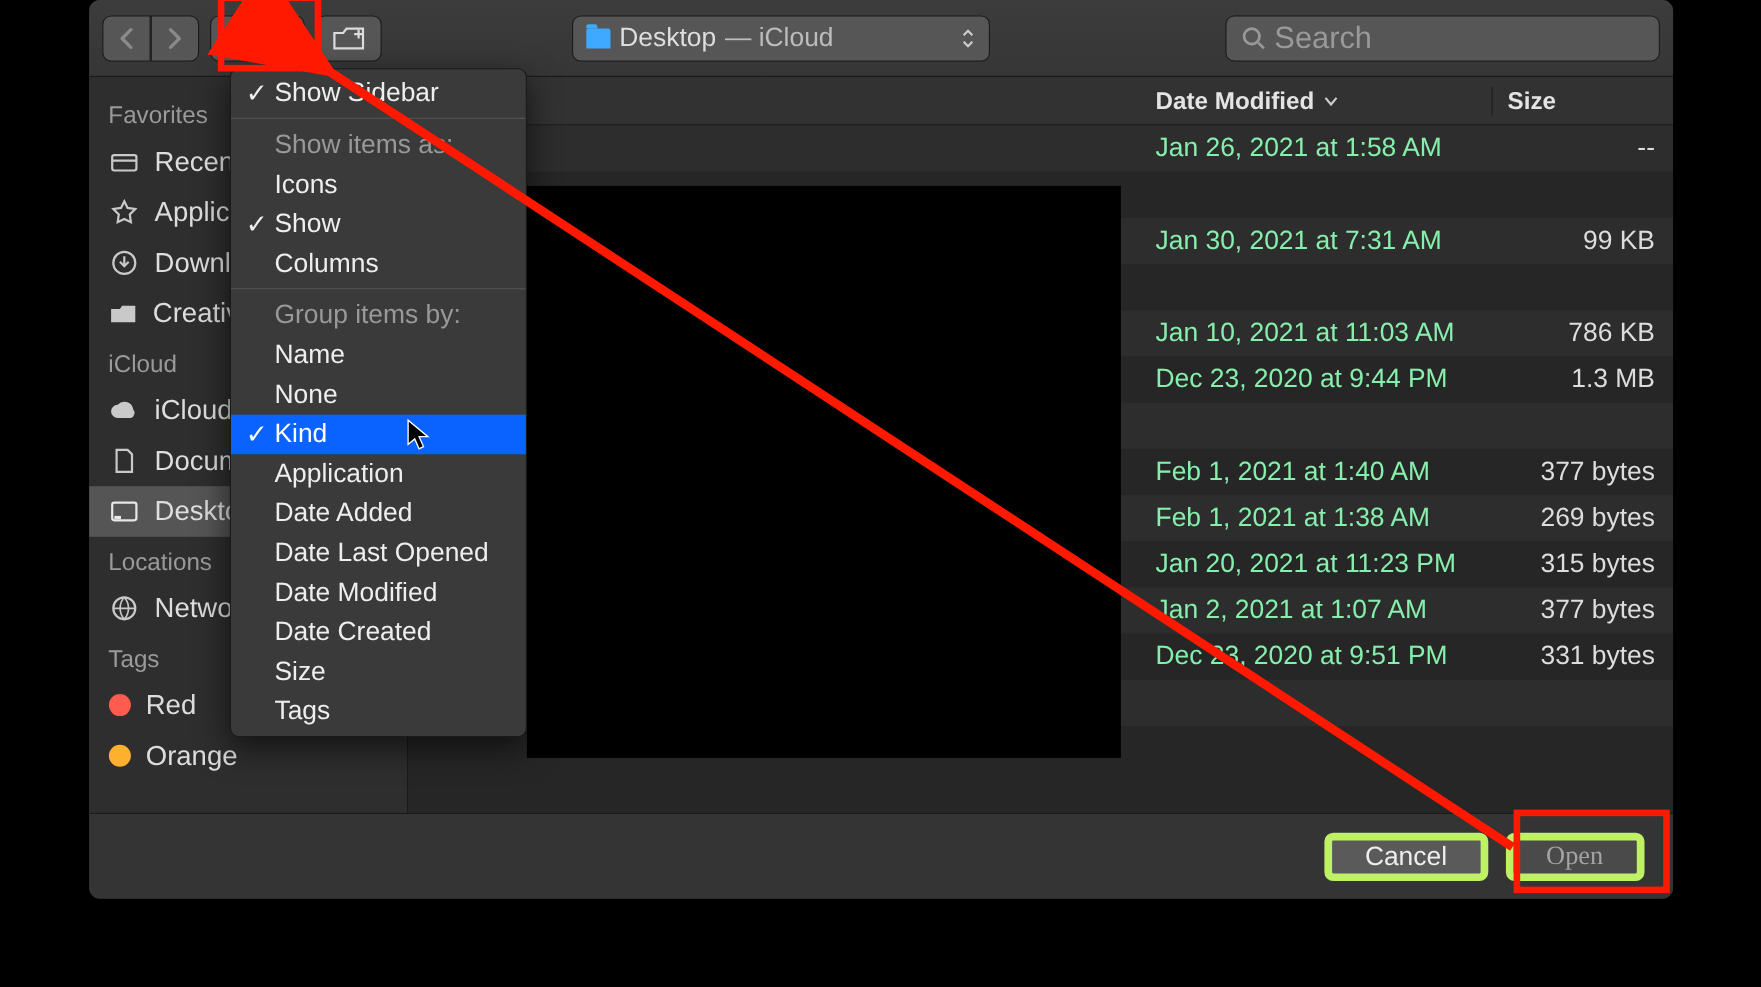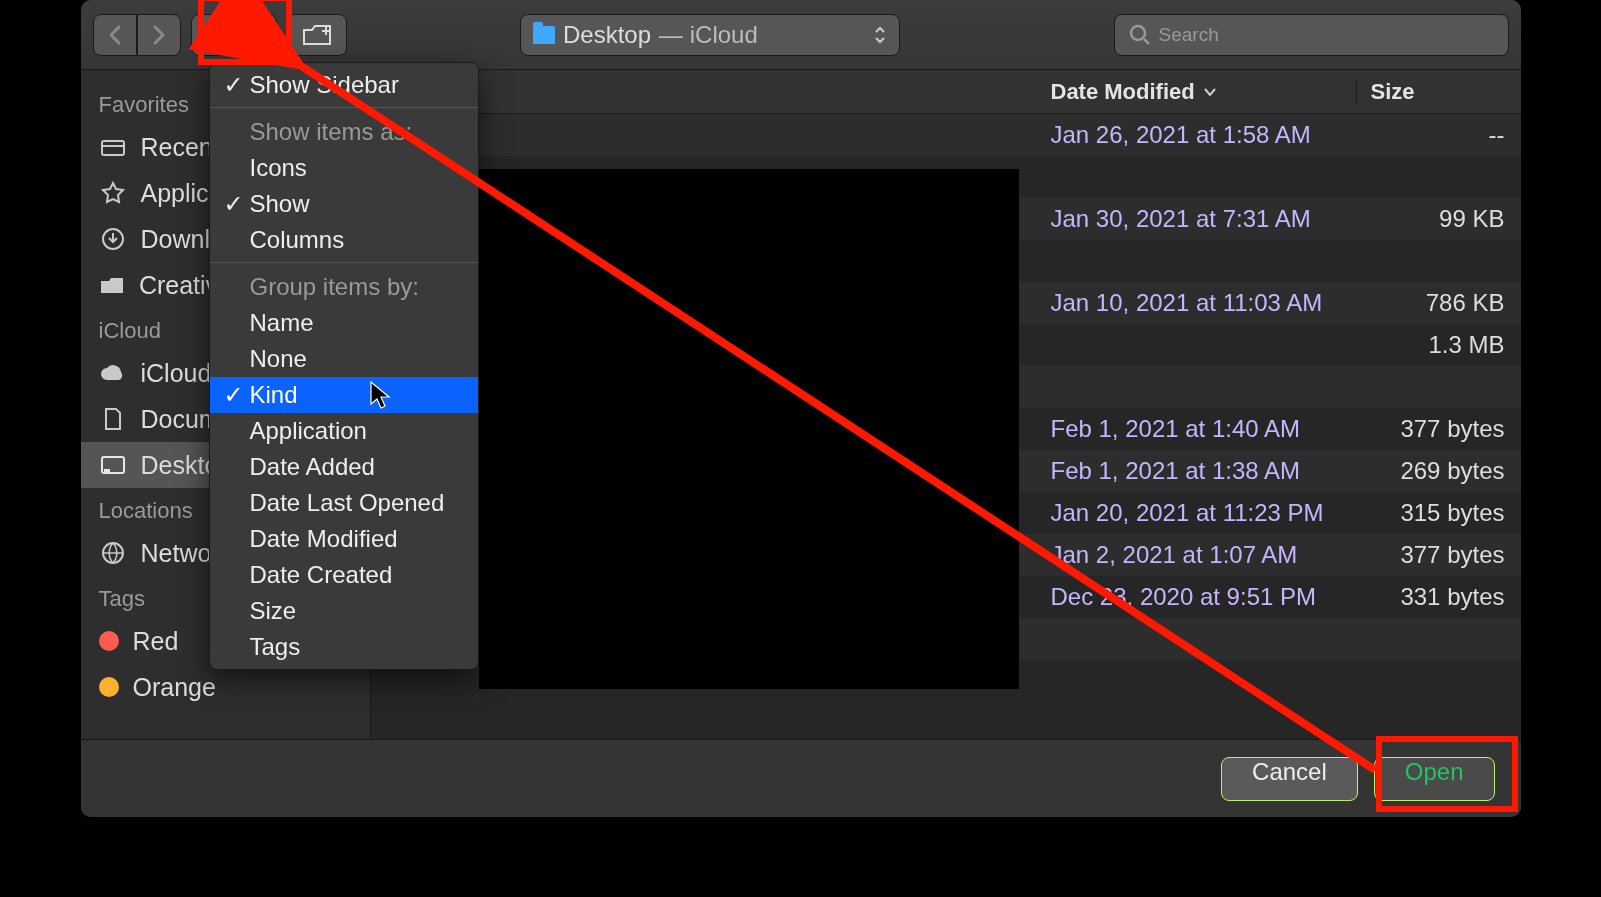--- a/index.html
+++ b/index.html
@@ -19,21 +19,21 @@
   .tb-btn.wide{width:86px;}
   svg { display:block; }
 
   .spacer { flex:1; }
 
   .location { width:380px; height:42px; background:#565656; border:1px solid #1a1a1a; border-radius:8px; display:flex; align-items:center; gap:8px; padding:0 12px; color:#ddd; font-size:24px; }
   .location .fldr { width:22px; height:18px; background:#3ea9ff; border-radius:2px 2px 0 0; position:relative; }
   .location .fldr::before{content:"";position:absolute;top:-4px;left:0;width:10px;height:4px;background:#3ea9ff;border-radius:2px 2px 0 0;}
   .location .chev { margin-left:auto; display:flex; flex-direction:column; gap:-2px; color:#ccc; font-size:12px; line-height:8px;}
 
-  .search { width:395px; height:42px; background:#565656; border:1px solid #1a1a1a; border-radius:8px; display:flex; align-items:center; gap:8px; padding:0 14px; color:#999; font-size:19px;margin-left:40px; }
+  .search { width:395px; height:42px; background:#565656; border:1px solid #1a1a1a; border-radius:8px; display:flex; align-items:center; gap:8px; padding:0 14px; color:#999; font-size:28px;margin-left:40px; }
 
   
   .body { flex:1; display:flex; min-height:0; }
 
   .sidebar { width:290px; background:#2e2e2e; border-right:1px solid #1a1a1a; overflow:hidden; padding-top:12px;}
   .sb-head { color:#9a9a9a; font-size:22px; padding:10px 18px 6px; }
   .sb-item { display:flex; align-items:center; gap:14px; padding:6px 18px; color:#ddd; font-size:25px; height:46px;}
   .sb-item.sel { background:#555; }
   .sb-ico { width:28px; height:24px; color:#c9c9c9; display:flex; align-items:center; justify-content:center;}
   .tag-dot{width:20px;height:20px;border-radius:50%;}
@@ -41,29 +41,29 @@
   .main { flex:1; display:flex; flex-direction:column; min-width:0; background:#262626;}
   .cols { height:44px; background:#323232; display:flex; align-items:center; border-bottom:1px solid #1a1a1a; font-size:22px; color:#e4e4e4; font-weight:600;}
   .col-name{flex:1; padding-left:14px; border-right:1px solid #1a1a1a;}
   .col-date{width:320px; padding-left:14px; display:flex; align-items:center; gap:8px; border-right:1px solid #1a1a1a;}
   .col-size{width:164px; padding-left:14px;}
 
   .rows{flex:1; position:relative;}
   .row{height:42px; display:flex; align-items:center;}
   .row:nth-child(even){background:#2d2d2d;}
   .row .c-name{flex:1; padding-left:14px; overflow:hidden;}
-  .row .c-date{width:320px; padding-left:14px; color:#c4b5fd;}
+  .row .c-date{width:320px; padding-left:14px; color:#86efac;}
   .row .c-size{width:164px; padding-right:16px; text-align:right; color:#ddd;}
   .blackbox{position:absolute; left:108px; top:55px; width:540px; height:520px; background:#000; z-index:5;}
 
   
   .footer { height:78px; background:#343434; border-top:1px solid #1a1a1a; display:flex; align-items:center; justify-content:flex-end; gap:16px; padding:0 26px;}
-  .btn { height:44px; padding:0 30px; border-radius:8px; border:1px solid #bef264; font-size:24px; display:flex; }
+  .btn { height:44px; padding:0 30px; border-radius:8px; border:7px solid #bef264; font-size:24px; display:flex; align-items:center; }
   .btn.cancel{background:#5a5a5a; color:#eee;}
-  .btn.open{background:#4a4a4a; color:#22c55e;}
+  .btn.open{background:#4a4a4a; color:#a3a3a3;font-family:Liberation Serif, serif;}
 
   
   .menu { position:absolute; left:128px; top:62px; width:270px; background:#3a3a3a; border:1px solid #1a1a1a; border-radius:8px; box-shadow:0 10px 30px rgba(0,0,0,.6); z-index:20; padding:4px 0; font-size:24px;}
   .menu hr{border:none;border-top:1px solid #555; margin:4px 0;}
   .m-head{color:#999; padding:6px 20px 4px 40px;}
   .m-item{padding:4px 20px 4px 40px; position:relative; color:#eee;}
   .m-item.hi{background:#0a63ff; color:#fff;}
   .m-item .chk{position:absolute; left:14px; top:4px;}
 
   
@@ -256,20 +256,21 @@
             <div class="c-date"></div>
             <div class="c-size"></div>
           </div>
           <div class="row">
             <div class="c-name"></div>
             <div class="c-date">Jan 10, 2021 at 11:03 AM</div>
             <div class="c-size">786 KB</div>
           </div>
           <div class="row">
             <div class="c-name"></div>
+            <div class="c-date">Dec 23, 2020 at 9:44 PM</div>
             <div class="c-size">1.3 MB</div>
           </div>
           <div class="row">
             <div class="c-name"></div>
             <div class="c-date"></div>
             <div class="c-size"></div>
           </div>
           <div class="row">
             <div class="c-name"></div>
             <div class="c-date">Feb 1, 2021 at 1:40 AM</div>

